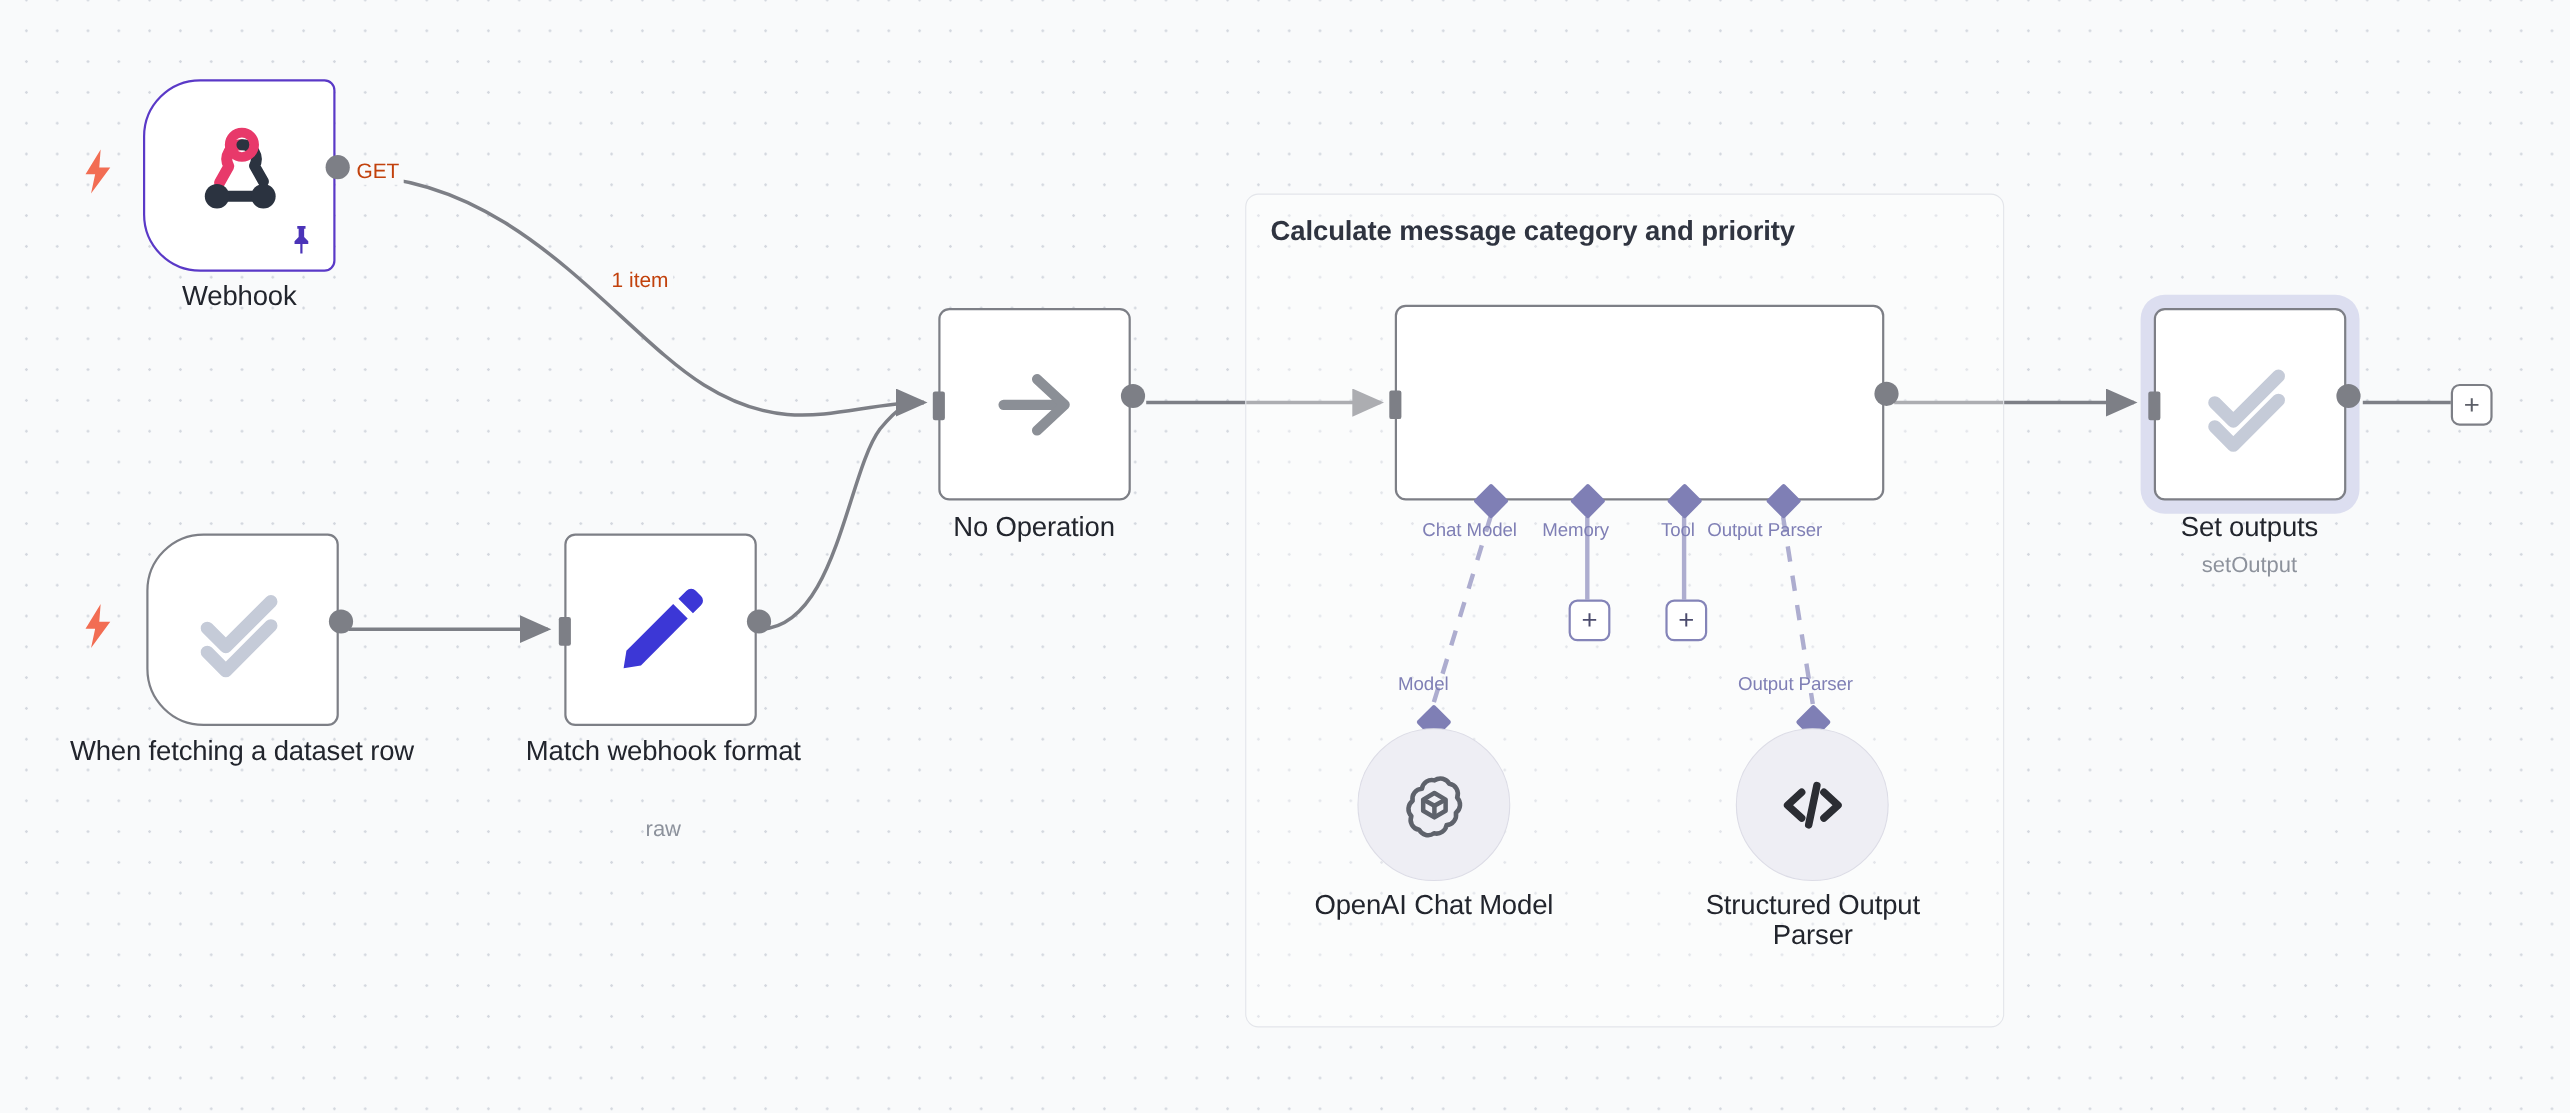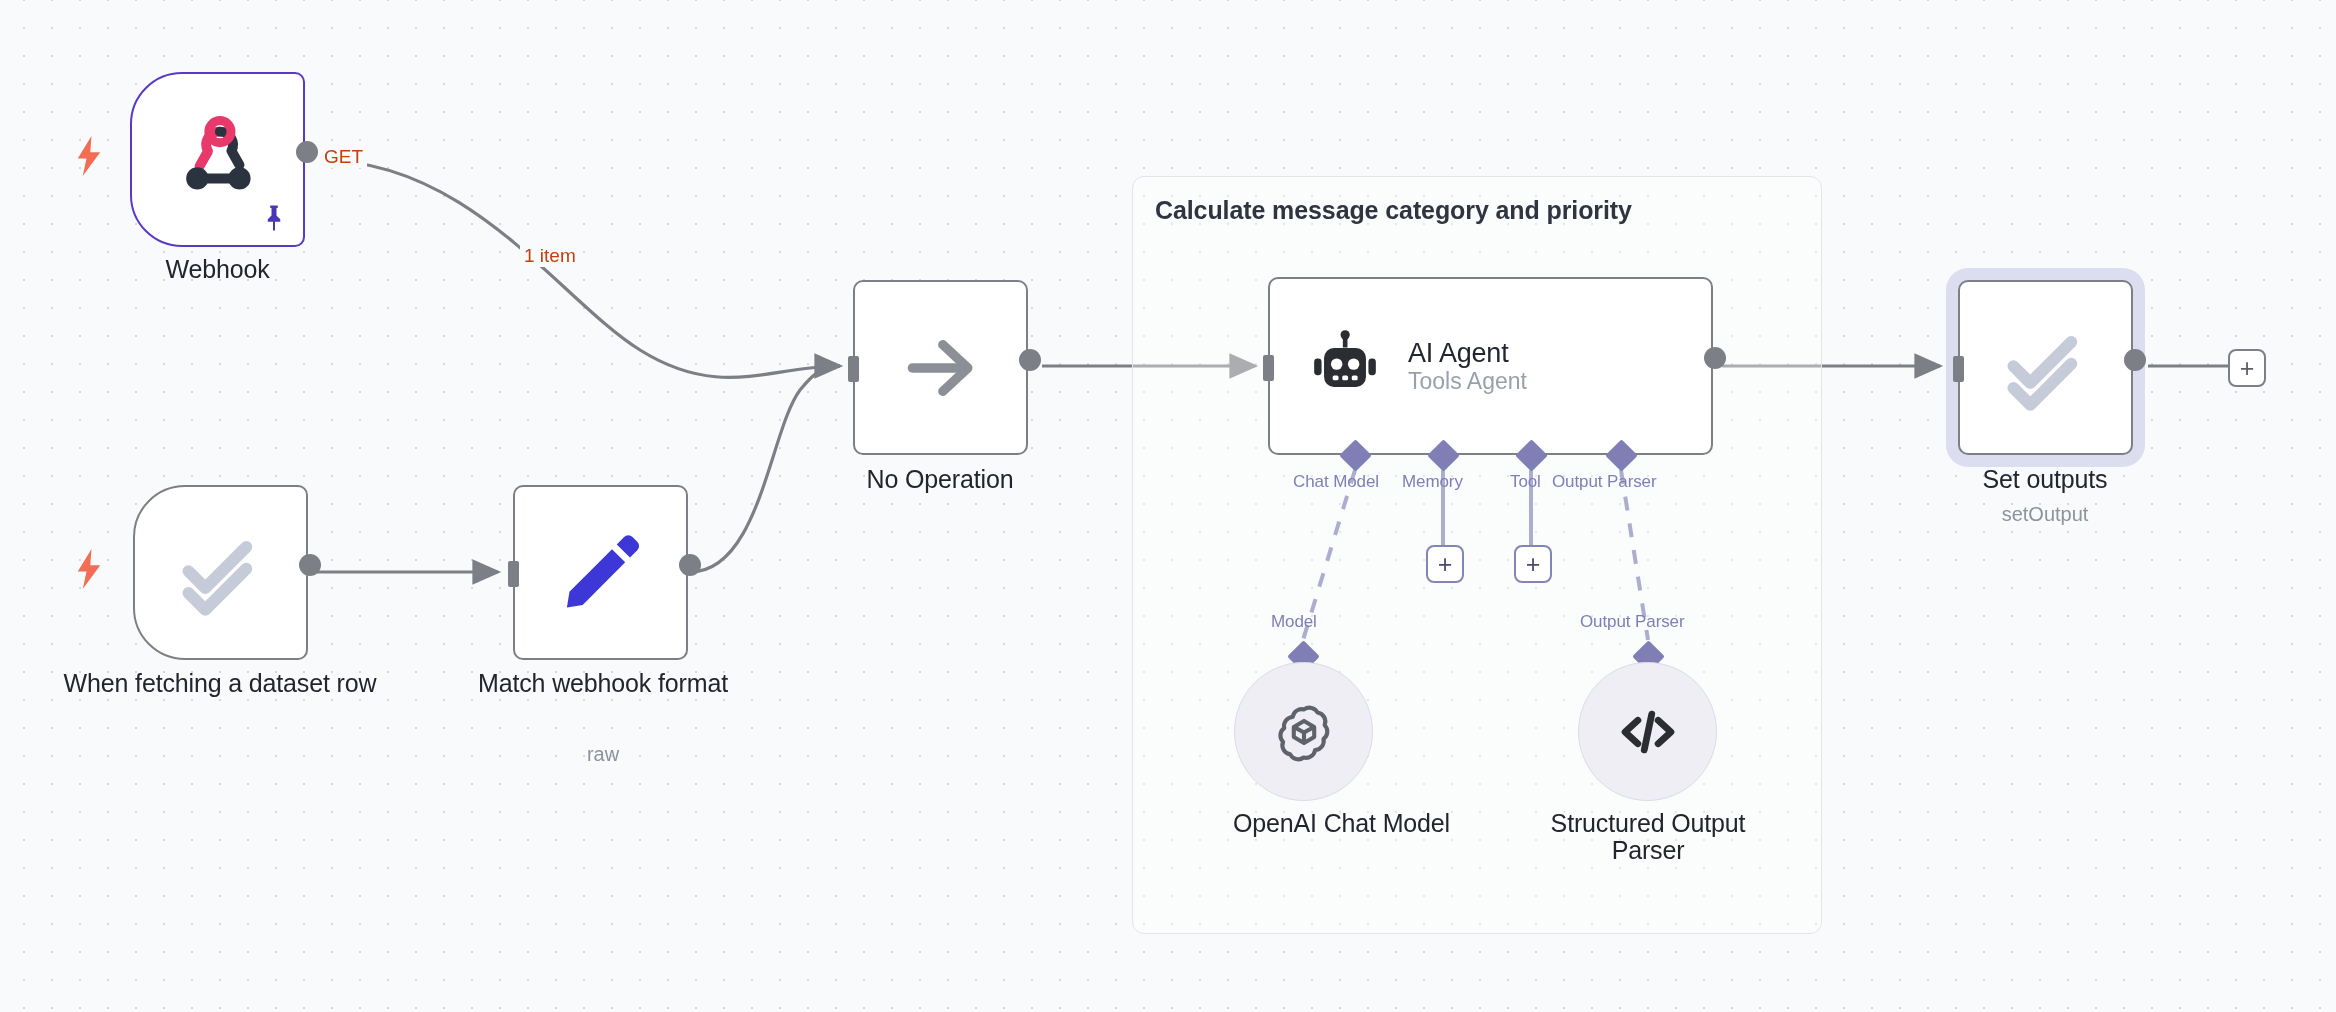--- a/index.html
+++ b/index.html
@@ -192,21 +192,21 @@
     <div class="port-out" style="left:164px;top:67px;"></div>
   </div>
   <div class="bolt" style="left:74px;top:135px;">
     <svg width="30" height="42" viewBox="0 0 24 32" fill="#f26d53">
       <path d="M14 0L3 18h7l-3 14L21 13h-8z"></path>
     </svg>
   </div>
   <div class="edge-label" style="left:320px;top:146px;">GET</div>
   <div class="node-label" style="left:110px;top:256px;width:215px;">Webhook</div>
 
-  <div class="edge-label" style="left:520px;top:245px;">1 item</div>
+  <div class="edge-label" style="left:552px;top:245px;">1 item</div>
 
   <div class="node trigger" style="left:133px;top:485px;width:175px;height:175px;">
     <svg class="icon-svg" width="92" height="92" viewBox="0 0 24 24" fill="none" stroke="#c5cbd8" stroke-width="3.1" stroke-linecap="round" stroke-linejoin="round">
       <path d="M3.5 11.5l4.4 4.4L18.6 5.2"></path>
       <path d="M3.5 17.2l4.4 4.4L18.6 10.9"></path>
     </svg>
     <div class="port-out" style="left:164px;top:67px;"></div>
   </div>
   <div class="bolt" style="left:74px;top:548px;">
     <svg width="30" height="42" viewBox="0 0 24 32" fill="#f26d53">
@@ -230,38 +230,20 @@
     <svg class="icon-svg" width="86" height="86" viewBox="0 0 24 24" fill="none" stroke="#8b8f96" stroke-width="2.6" stroke-linecap="round" stroke-linejoin="round">
       <path d="M4 12h15"></path>
       <path d="M12.5 5.5L19.5 12l-7 6.5"></path>
     </svg>
     <div class="port-in" style="left:-7px;top:74px;"></div>
     <div class="port-out" style="left:164px;top:67px;"></div>
   </div>
   <div class="node-label" style="left:790px;top:466px;width:300px;">No Operation</div>
 
   <div class="node wide" style="left:1268px;top:277px;width:445px;height:178px;">
-    <div class="agent-inner">
-      <svg class="icon-svg" width="74" height="74" viewBox="0 0 24 24" fill="#2b2d33">
-        <rect x="5.2" y="6.2" width="13.6" height="12.6" rx="3.2"></rect>
-        <rect x="11.3" y="1.8" width="1.5" height="4.2"></rect>
-        <circle cx="12.05" cy="1.9" r="1.5"></circle>
-        <rect x="2.0" y="9.6" width="2.4" height="5.4" rx="1.1"></rect>
-        <rect x="19.6" y="9.6" width="2.4" height="5.4" rx="1.1"></rect>
-        <circle cx="9.3" cy="11.4" r="1.85" fill="#ffffff"></circle>
-        <circle cx="14.8" cy="11.4" r="1.85" fill="#ffffff"></circle>
-        <rect x="8.0" y="15.1" width="1.9" height="1.5" rx="0.5" fill="#ffffff"></rect>
-        <rect x="11.1" y="15.1" width="1.9" height="1.5" rx="0.5" fill="#ffffff"></rect>
-        <rect x="14.2" y="15.1" width="1.9" height="1.5" rx="0.5" fill="#ffffff"></rect>
-      </svg>
-      <div class="agent-texts">
-        <div class="agent-title">AI Agent</div>
-        <div class="agent-sub">Tools Agent</div>
-      </div>
-    </div>
     <div class="port-in" style="left:-7px;top:76px;"></div>
     <div class="port-out" style="left:434px;top:68px;"></div>
   </div>
 
   <div class="diamond" style="left:1344px;top:444px;"></div>
   <div class="sub-port-label" style="left:1293px;top:472px;">Chat Model</div>
 
   <div class="diamond" style="left:1432px;top:444px;"></div>
   <div class="sub-port-label" style="left:1402px;top:472px;">Memory</div>
 
@@ -277,21 +259,21 @@
   <div class="sub-port-label" style="left:1271px;top:612px;">Model</div>
   <div class="diamond" style="left:1292px;top:645px;"></div>
   <div class="node-round" style="left:1234px;top:662px;width:139px;height:139px;">
     <svg class="icon-svg" width="68" height="68" viewBox="0 0 24 24" fill="none" stroke="#5e626b" stroke-width="1.45" stroke-linejoin="round">
       <path d="M12.03 4.05a3.2 3.2 0 0 1 4.77 1.1 3.2 3.2 0 0 1 2.48 4.42 3.2 3.2 0 0 1-.4 4.88 3.2 3.2 0 0 1-2.98 3.9 3.2 3.2 0 0 1-4.02 2.65 3.2 3.2 0 0 1-4.76-1.1 3.2 3.2 0 0 1-2.49-4.42 3.2 3.2 0 0 1 .4-4.89 3.2 3.2 0 0 1 2.99-3.9 3.2 3.2 0 0 1 4.01-2.64z"></path>
       <path d="M12 8.1l3.6 2.1v3.6L12 15.9l-3.6-2.1v-3.6z"></path>
       <path d="M8.4 10.2L12 12.2l3.6-2"></path>
       <path d="M12 12.2v3.7"></path>
     </svg>
   </div>
-  <div class="node-label" style="left:1204px;top:810px;width:275px;">OpenAI Chat Model</div>
+  <div class="node-label" style="left:1166px;top:810px;width:275px;">OpenAI Chat Model</div>
 
   <div class="sub-port-label" style="left:1580px;top:612px;">Output Parser</div>
   <div class="diamond" style="left:1637px;top:645px;"></div>
   <div class="node-round" style="left:1578px;top:662px;width:139px;height:139px;">
     <svg class="icon-svg" width="64" height="64" viewBox="0 0 24 24" fill="none" stroke="#2b2d33" stroke-width="2.55" stroke-linecap="round" stroke-linejoin="round">
       <path d="M8.2 7.6L3.4 12l4.8 4.4"></path>
       <path d="M15.8 7.6L20.6 12l-4.8 4.4"></path>
       <path d="M13.4 5.3l-2.8 13.4"></path>
     </svg>
   </div>

